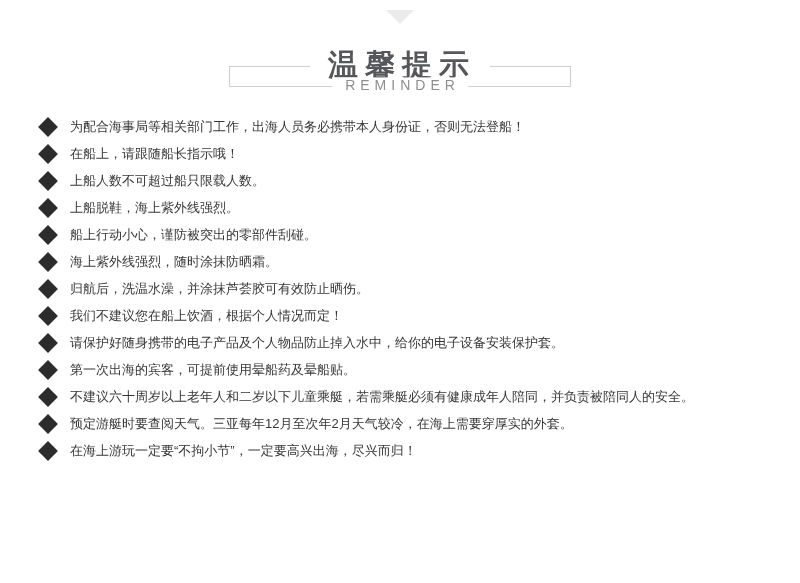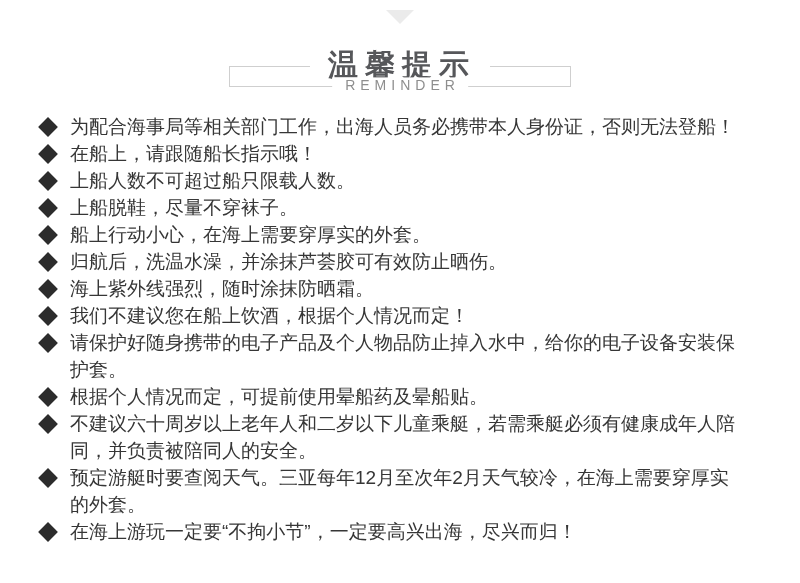--- a/index.html
+++ b/index.html
@@ -58,21 +58,21 @@
     line-height: 1.2;
   }
   .reminder-list {
     list-style: none;
     margin-top: 26px;
     padding: 0 55px 0 38px;
   }
   .list-item {
     display: flex;
     align-items: flex-start;
-    font-size: 19px;
+    font-size: 13px;
     line-height: 27px;
     color: var(--text-color, #363636);
   }
   .bullet-box {
     flex: 0 0 20px;
     height: 27px;
     display: flex;
     align-items: center;
     justify-content: center;
     margin-right: 12px;
@@ -116,63 +116,63 @@
     <span class="bullet-box">
       <span class="diamond"></span>
     </span>
     <span class="item-text">上船人数不可超过船只限载人数。</span>
   </li>
 
   <li class="list-item">
     <span class="bullet-box">
       <span class="diamond"></span>
     </span>
-    <span class="item-text">上船脱鞋，尽量不穿袜子。</span>
+    <span class="item-text">上船脱鞋，海上紫外线强烈。</span>
   </li>
 
   <li class="list-item">
     <span class="bullet-box">
       <span class="diamond"></span>
     </span>
-    <span class="item-text">船上行动小心，在海上需要穿厚实的外套。</span>
+    <span class="item-text">船上行动小心，谨防被突出的零部件刮碰。</span>
+  </li>
+
+  <li class="list-item">
+    <span class="bullet-box">
+      <span class="diamond"></span>
+    </span>
+    <span class="item-text">海上紫外线强烈，随时涂抹防晒霜。</span>
   </li>
 
   <li class="list-item">
     <span class="bullet-box">
       <span class="diamond"></span>
     </span>
     <span class="item-text">归航后，洗温水澡，并涂抹芦荟胶可有效防止晒伤。</span>
-  </li>
-
-  <li class="list-item">
-    <span class="bullet-box">
-      <span class="diamond"></span>
-    </span>
-    <span class="item-text">海上紫外线强烈，随时涂抹防晒霜。</span>
   </li>
 
   <li class="list-item">
     <span class="bullet-box">
       <span class="diamond"></span>
     </span>
     <span class="item-text">我们不建议您在船上饮酒，根据个人情况而定！</span>
   </li>
 
   <li class="list-item">
     <span class="bullet-box">
       <span class="diamond"></span>
     </span>
     <span class="item-text">请保护好随身携带的电子产品及个人物品防止掉入水中，给你的电子设备安装保护套。</span>
   </li>
 
   <li class="list-item">
     <span class="bullet-box">
       <span class="diamond"></span>
     </span>
-    <span class="item-text">根据个人情况而定，可提前使用晕船药及晕船贴。</span>
+    <span class="item-text">第一次出海的宾客，可提前使用晕船药及晕船贴。</span>
   </li>
 
   <li class="list-item">
     <span class="bullet-box">
       <span class="diamond"></span>
     </span>
     <span class="item-text">不建议六十周岁以上老年人和二岁以下儿童乘艇，若需乘艇必须有健康成年人陪同，并负责被陪同人的安全。</span>
   </li>
 
   <li class="list-item">

